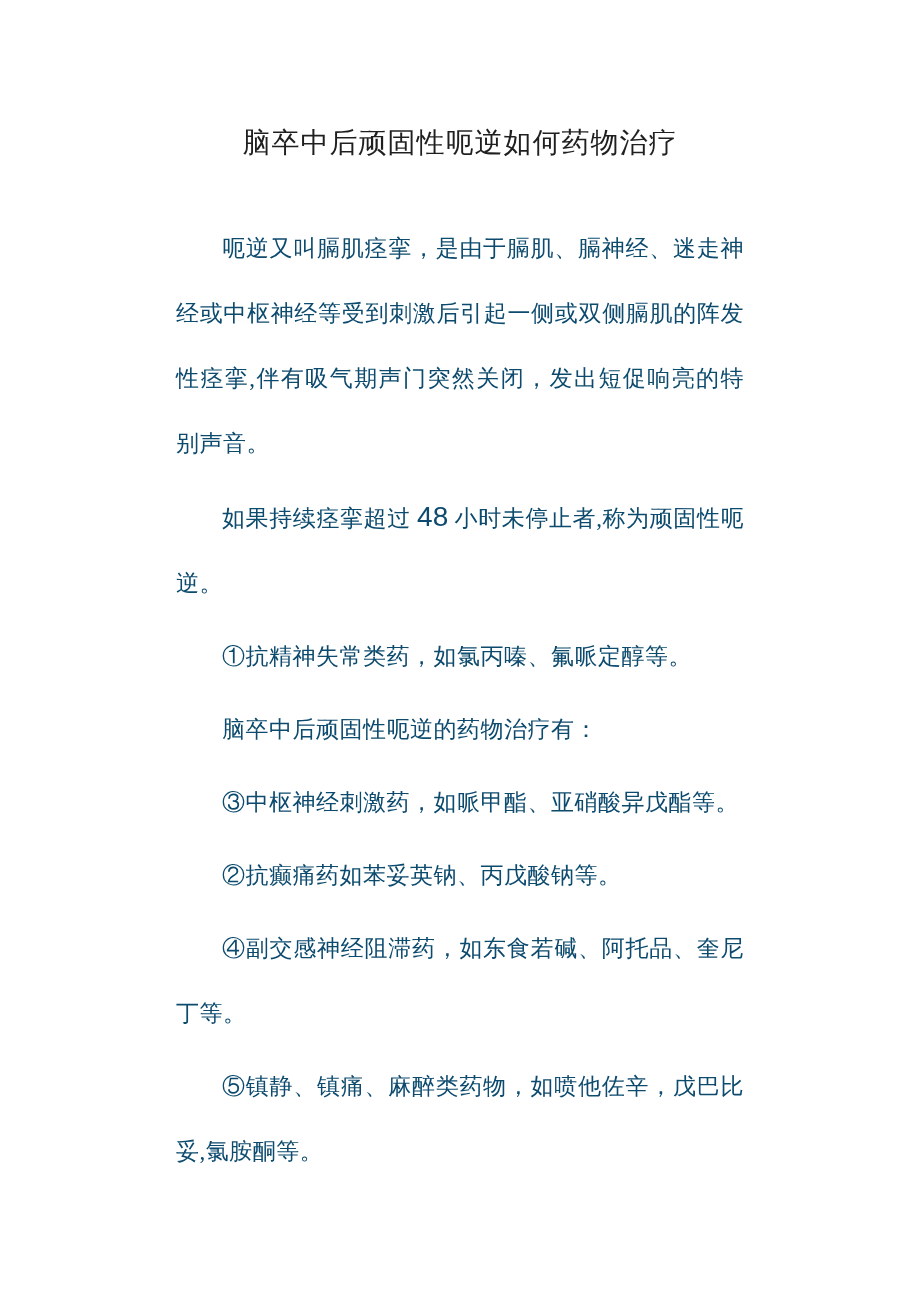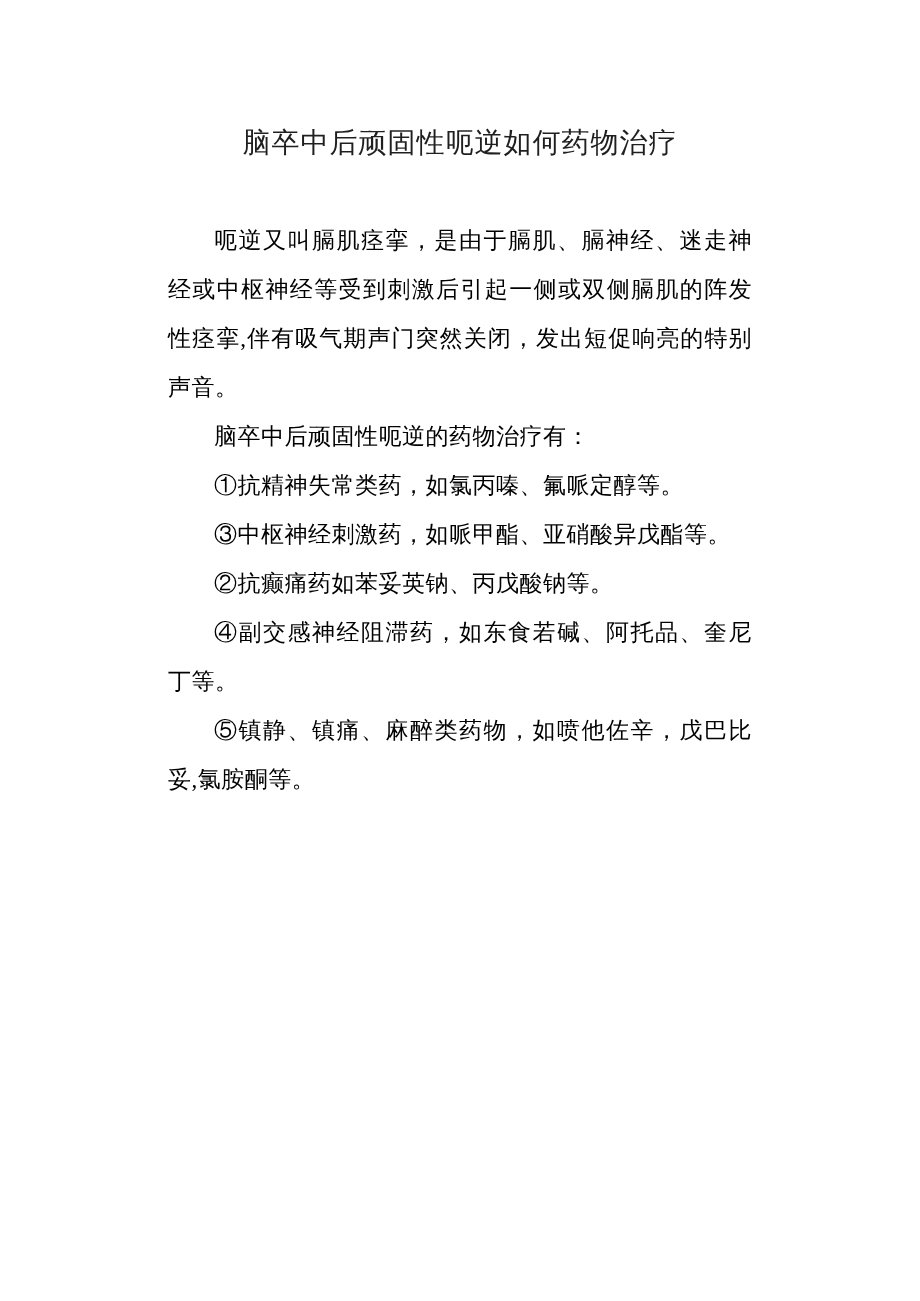--- a/index.html
+++ b/index.html
@@ -26,50 +26,51 @@
     line-height: 49px;
     font-weight: normal;
     text-align: center;
     letter-spacing: 1px;
     color: #1f1f1f;
   }
   .body-text {
     margin-top: 49px; 
   }
   .body-text p {
-    margin: 0;
+    margin: 8px;
     font-size: 23px;
-    line-height: 49px;
+    line-height: 65px;
     text-indent: 2em;
     text-align: justify;
     letter-spacing: 0.5px;
-    color: #000000;
+    color: #0c4a6e;
   }
   .latin-num {
     font-family: "Liberation Sans", "DejaVu Sans", sans-serif;
     font-size: 28px;
     letter-spacing: 0;
   }
 </style>
 </head>
 <body>
 
 <div class="page">
   <div class="content">
 
     <h1 class="doc-title">脑卒中后顽固性呃逆如何药物治疗</h1>
 
     <div class="body-text">
 
       <p>呃逆又叫膈肌痉挛，是由于膈肌、膈神经、迷走神经或中枢神经等受到刺激后引起一侧或双侧膈肌的阵发性痉挛,伴有吸气期声门突然关闭，发出短促响亮的特别声音。</p>
 
+      <p><span>如果持续痉挛超过 </span><span class="latin-num">48</span><span> 小时未停止者,称为顽固性呃逆。</span></p>
+
+      <p>①抗精神失常类药，如氯丙嗪、氟哌定醇等。</p>
 
       <p>脑卒中后顽固性呃逆的药物治疗有：</p>
-
-      <p>①抗精神失常类药，如氯丙嗪、氟哌定醇等。</p>
 
       <p>③中枢神经刺激药，如哌甲酯、亚硝酸异戊酯等。</p>
 
       <p>②抗癫痛药如苯妥英钠、丙戊酸钠等。</p>
 
       <p>④副交感神经阻滞药，如东食若碱、阿托品、奎尼丁等。</p>
 
       <p>⑤镇静、镇痛、麻醉类药物，如喷他佐辛，戊巴比妥,氯胺酮等。</p>
 
 

